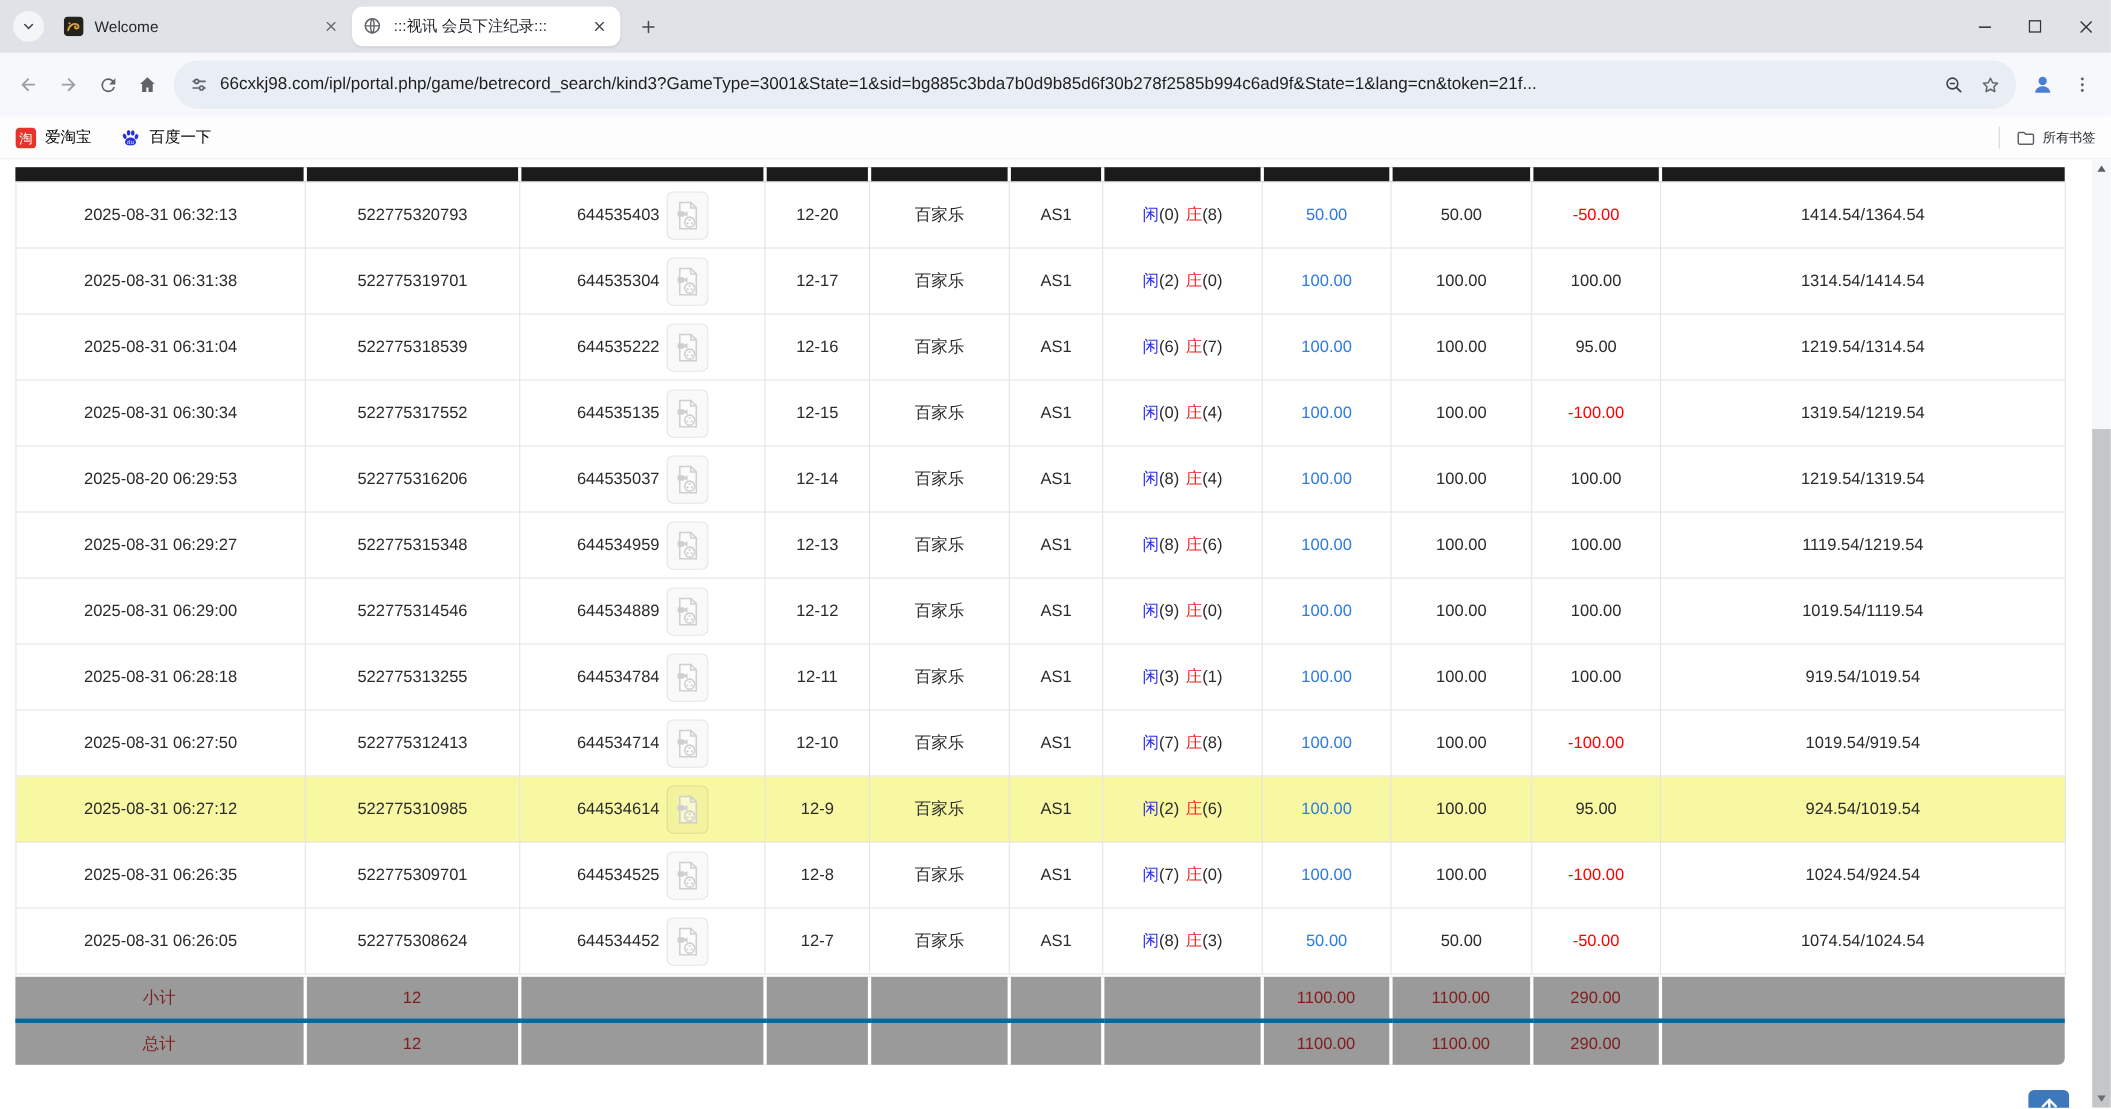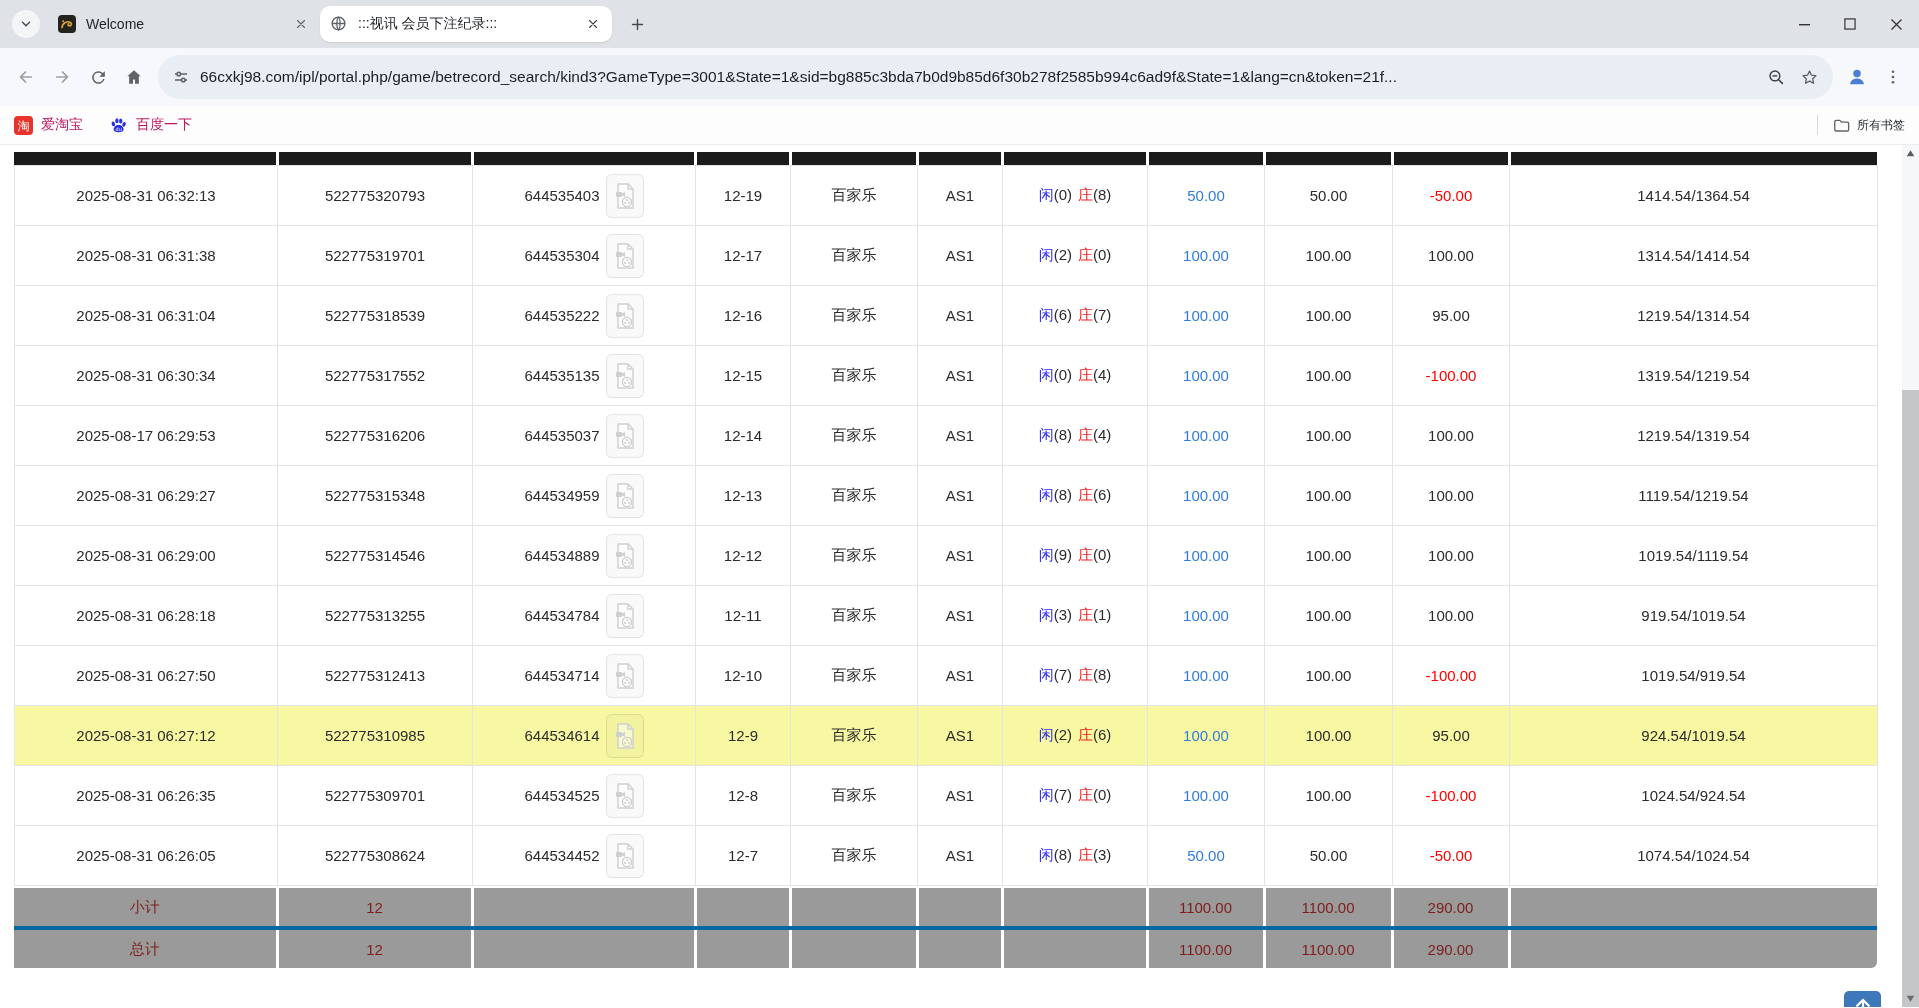--- a/index.html
+++ b/index.html
@@ -5,40 +5,40 @@
   * { box-sizing: border-box; margin: 0; padding: 0; }
   html,body { width:1919px; height:1008px; overflow:hidden; }
   body { font-family:"Liberation Sans","DejaVu Sans",sans-serif; background:#fff; }
 
   
   .tabstrip { height:48px; background:#dfe2e7; display:flex; align-items:center; padding-left:8px; }
   .tab-search-btn { width:28px; height:28px; border-radius:50%; background:rgba(255,255,255,.65);
     display:flex; align-items:center; justify-content:center; margin:0 8px 0 4px; }
   .tab { height:36px; border-radius:10px; display:flex; align-items:center; padding:0 10px; }
   .tab.inactive { width:272px; }
-  .tab.active { width:292px; background:#fff; box-shadow:0 1px 2px rgba(0,0,0,.08); }
+  .tab.active { width:244px; background:#fff; box-shadow:0 1px 2px rgba(0,0,0,.08); }
   .favicon { width:18px; height:18px; margin-right:10px; flex:0 0 auto; }
   .tab-title { font-size:14px; color:#1f2328; white-space:nowrap; overflow:hidden; flex:1; }
   .tab-close { width:18px; height:18px; margin-left:8px; display:flex; align-items:center; justify-content:center; border-radius:50%; }
   .newtab-btn { width:30px; height:30px; margin-left:10px; display:flex; align-items:center; justify-content:center; border-radius:50%; }
   .win-controls { margin-left:auto; display:flex; height:100%; }
   .win-btn { width:46px; height:100%; display:flex; align-items:center; justify-content:center; }
 
   
   .toolbar { height:58px; background:#f7f8fb; display:flex; align-items:center; padding:16px 8px; }
   .nav-btn { width:36px; height:36px; border-radius:50%; display:flex; align-items:center; justify-content:center; flex:0 0 auto; }
   .omnibox { flex:1; height:44px; border-radius:22px; background:#e9edf4; display:flex; align-items:center;
     padding:0 14px; margin:0 6px; min-width:0; }
   .url-text { flex:1; font-size:15.5px; color:#1c1e21; white-space:nowrap; overflow:hidden; margin:0 10px; }
   .ico { display:flex; align-items:center; justify-content:center; flex:0 0 auto; }
 
   
   .bookmarks { height:39px; background:#fdfdfe; display:flex; align-items:center; padding:0 14px; border-bottom:1px solid #ededef; }
   .bm-item { display:flex; align-items:center; margin-right:26px; }
-  .bm-item .bm-label { font-size:14px; color:#be185d; margin-left:8px; }
+  .bm-item .bm-label { font-size:14px; color:#000000; margin-left:8px; }
   .bm-right { margin-left:auto; display:flex; align-items:center; }
   .bm-divider { width:1px; height:20px; background:#d5d8dc; margin-right:14px; }
   .bm-right .bm-label { font-size:12px; color:#24292e; margin-left:6px; }
 
   
   .content { position:relative; height:862px; background:#fff; overflow:hidden; }
 
   table { table-layout:fixed; border-collapse:collapse; margin-left:14px; width:1863px; }
   col.w1{width:263px} col.w2{width:195px} col.w3{width:223px} col.w4{width:95px}
   col.w5{width:127px} col.w6{width:85px}  col.w7{width:145px} col.w8{width:117px}
@@ -300,21 +300,21 @@
                     <rect x="2" y="10" width="6" height="5" rx="1" fill="#cfcfcf"></rect>
                     <path d="M8 11.5l3 -1.5v5l-3-1.5z" fill="#cfcfcf"></path>
                     <circle cx="13" cy="20" r="4.6" fill="none" stroke="#cfcfcf" stroke-width="1.4"></circle>
                     <circle cx="13" cy="18" r="1" fill="#cfcfcf"></circle>
                     <circle cx="11" cy="21" r="1" fill="#cfcfcf"></circle>
                     <circle cx="15" cy="21" r="1" fill="#cfcfcf"></circle>
                   </svg>
         </span>
       </span>
     </td>
-    <td class="t-round">12-19</td>
+    <td class="t-round">12-20</td>
     <td class="t-type">百家乐</td>
     <td class="t-table">AS1</td>
     <td>
       <span class="t-xlbl">闲</span><span class="t-xval">(0)</span><span class="t-zlbl">庄</span><span class="t-zval">(8)</span>
     </td>
     <td><a class="t-amt">50.00</a></td>
     <td class="t-valid">50.00</td>
     <td class="t-wl neg">-50.00</td>
     <td class="t-bal">1414.54/1364.54</td>
   </tr>
@@ -405,21 +405,21 @@
     <td class="t-table">AS1</td>
     <td>
       <span class="t-xlbl">闲</span><span class="t-xval">(0)</span><span class="t-zlbl">庄</span><span class="t-zval">(4)</span>
     </td>
     <td><a class="t-amt">100.00</a></td>
     <td class="t-valid">100.00</td>
     <td class="t-wl neg">-100.00</td>
     <td class="t-bal">1319.54/1219.54</td>
   </tr>
           <tr>
-    <td class="t-time">2025-08-17 06:29:53</td>
+    <td class="t-time">2025-08-20 06:29:53</td>
     <td class="t-order">522775316206</td>
     <td>
       <span class="gameno-wrap">
         <span class="gno t-gameno">644535037</span>
         <span class="vid-btn">
           <svg width="22" height="28" viewBox="0 0 22 28">
                     <path d="M4 2h10l5 5v19H4z" fill="rgba(255,255,255,.5)" stroke="#cfcfcf" stroke-width="1.4"></path>
                     <path d="M14 2v5h5" fill="none" stroke="#cfcfcf" stroke-width="1.4"></path>
                     <rect x="2" y="10" width="6" height="5" rx="1" fill="#cfcfcf"></rect>
                     <path d="M8 11.5l3 -1.5v5l-3-1.5z" fill="#cfcfcf"></path>

